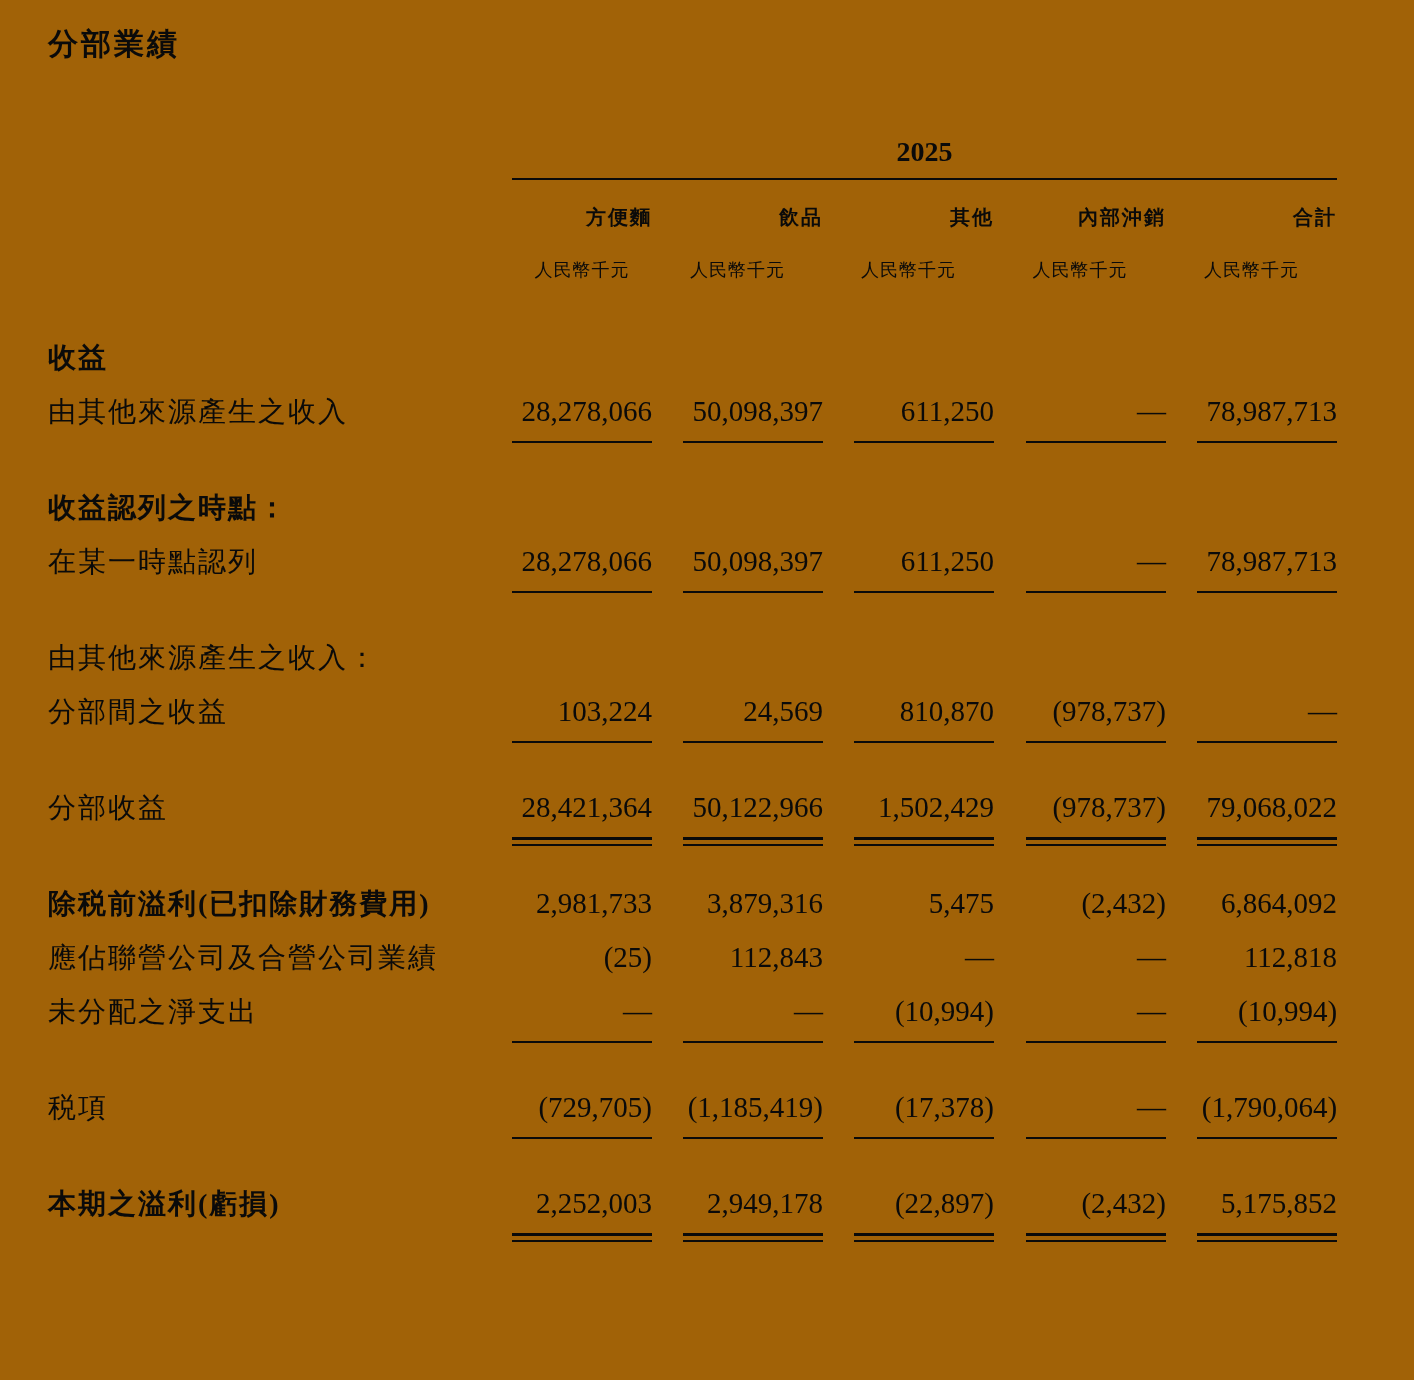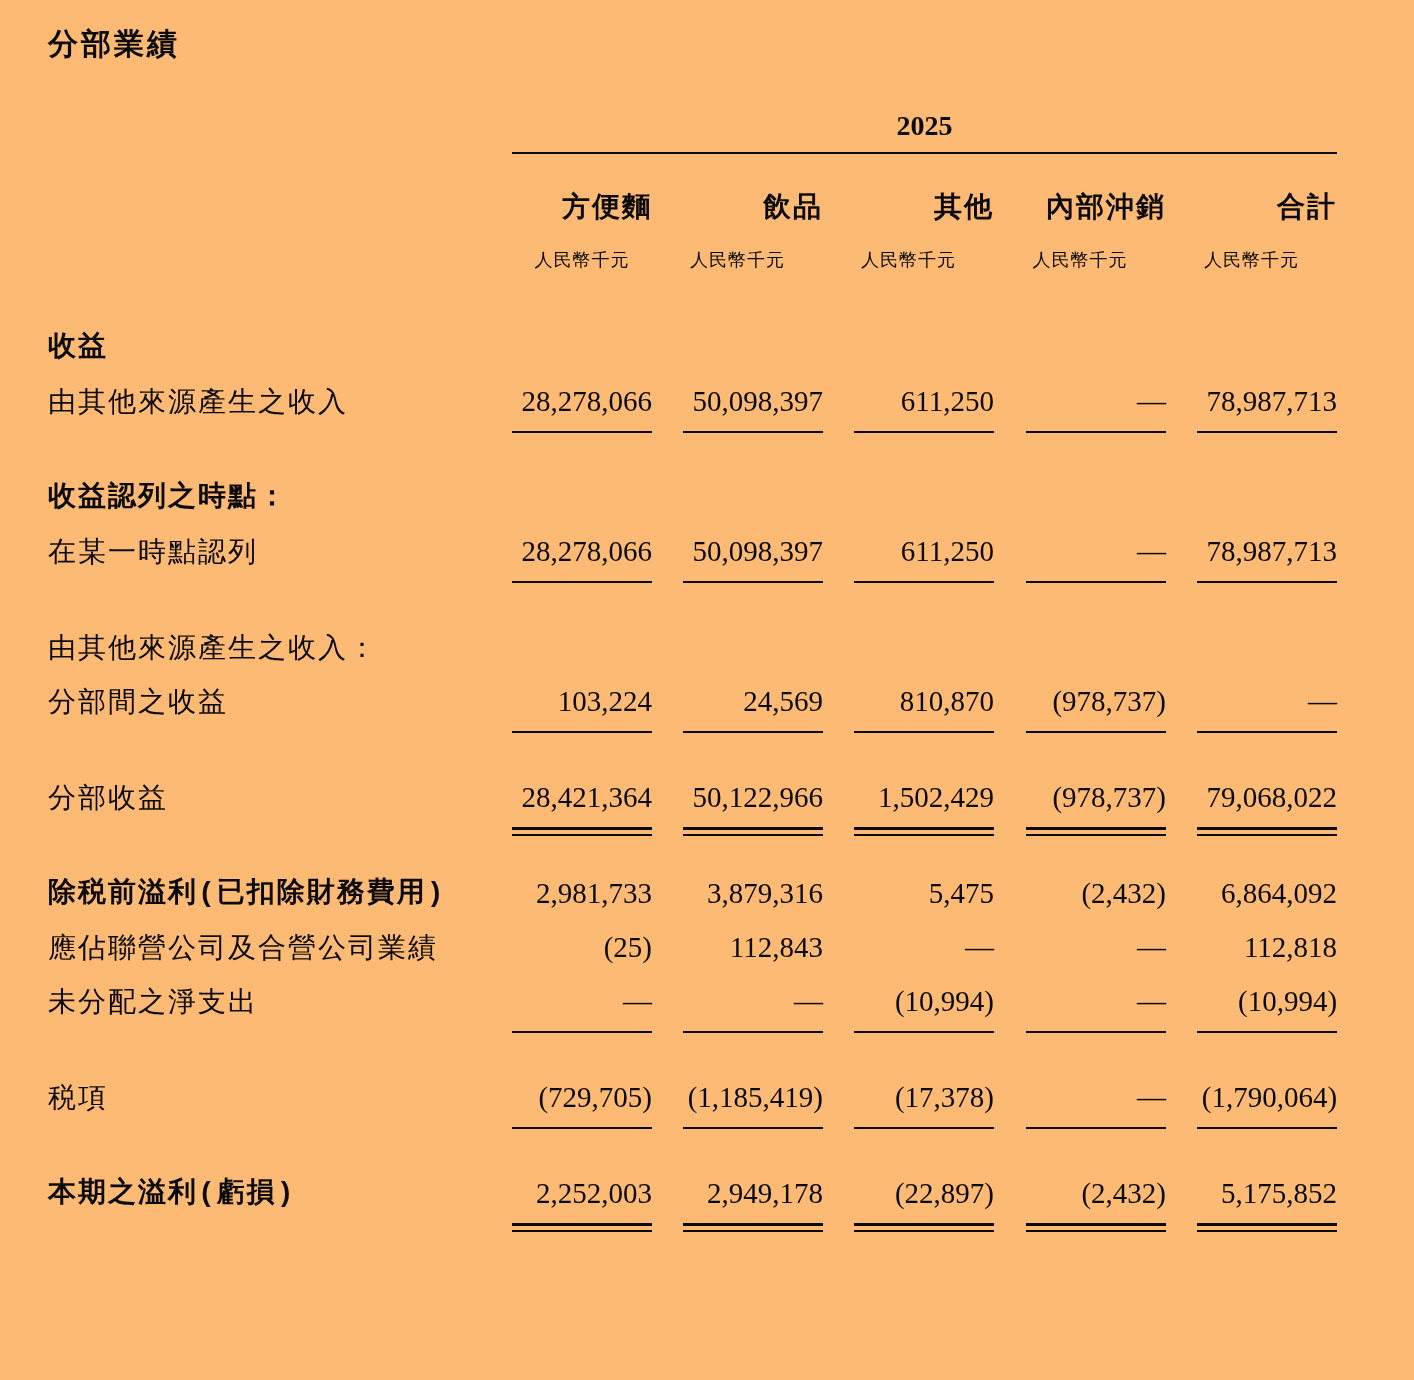--- a/index.html
+++ b/index.html
@@ -1,62 +1,62 @@
 <!DOCTYPE html>
 <html><head>
 <meta charset="utf-8">
 <style>
   html, body { margin: 0; padding: 0; background: #ffffff; }
   .page {
     position: relative;
     width: 1414px;
     height: 1380px;
     box-sizing: border-box;
-    background: #fdba74;
+    background: #a16207;
     color: #0a0a0a;
     padding: 26px 0 0 48px;
     overflow: hidden;
     font-family: "Liberation Serif", "DejaVu Serif", serif;
   }
   .title {
     margin: 0;
     font-size: 30px;
     line-height: 36px;
     font-weight: bold;
     letter-spacing: 3px;
     font-family: "Liberation Sans", "DejaVu Sans", sans-serif;
   }
   table.seg {
     border-collapse: collapse;
     table-layout: fixed;
     width: 1289px;
-    margin-top: 48px;
+    margin-top: 74px;
   }
   col.c-label { width: 464px; }
   col.c1 { width: 140px; }
   col.c2 { width: 171px; }
   col.c3 { width: 171px; }
   col.c4 { width: 172px; }
   col.c5 { width: 171px; }
   th, td { padding: 0; vertical-align: bottom; }
   th.year-cell {
     text-align: center;
     font-size: 28px;
     line-height: 32px;
     font-weight: bold;
     padding-bottom: 10px;
     border-bottom: 2.5px solid #0a0a0a;
   }
   th.col-name {
     text-align: right;
-    font-size: 28px;
+    font-size: 20px;
     line-height: 34px;
     font-weight: bold;
     letter-spacing: 2px;
-    padding-top: 36px;
+    padding-top: 20px;
     white-space: nowrap;
     font-family: "Liberation Sans", "DejaVu Sans", sans-serif;
   }
   th.col-unit {
     font-size: 18px;
     line-height: 32px;
     font-weight: normal;
     letter-spacing: 1px;
     padding-top: 20px;
     padding-bottom: 44px;
@@ -65,21 +65,21 @@
   tr.data td {
     font-size: 28px;
     line-height: 33px;
     padding-top: 11px;
     padding-bottom: 10px;
     white-space: nowrap;
   }
   tr.data td.lab { text-align: left; letter-spacing: 2px; }
   tr.data td.lab.b {
     font-weight: bold;
-    font-family: Liberation Mono, monospace;
+    font-family: Liberation Serif, serif;
   }
   tr.data td.val { text-align: right; font-size: 29px; }
   tr.rule-row td { height: 13px; padding-top: 3px; vertical-align: top; }
   .rule { width: 140px; margin-left: auto; }
   .rule.single { border-top: 2px solid #0a0a0a; height: 0; }
   .rule.double {
     border-top: 3.5px solid #0a0a0a;
     border-bottom: 2px solid #0a0a0a;
     height: 4px;
   }

